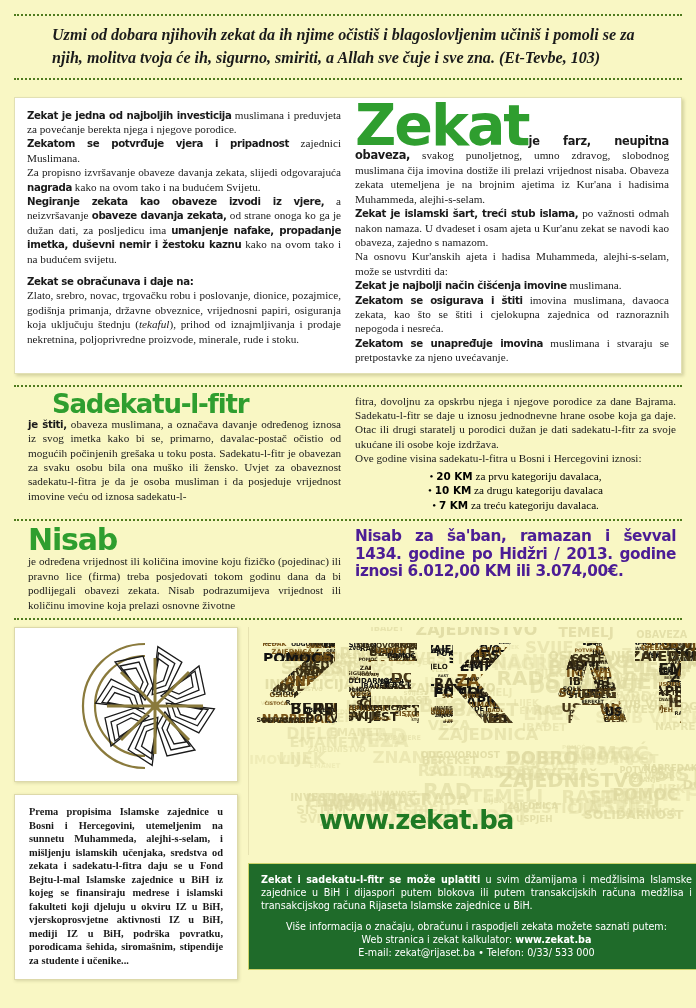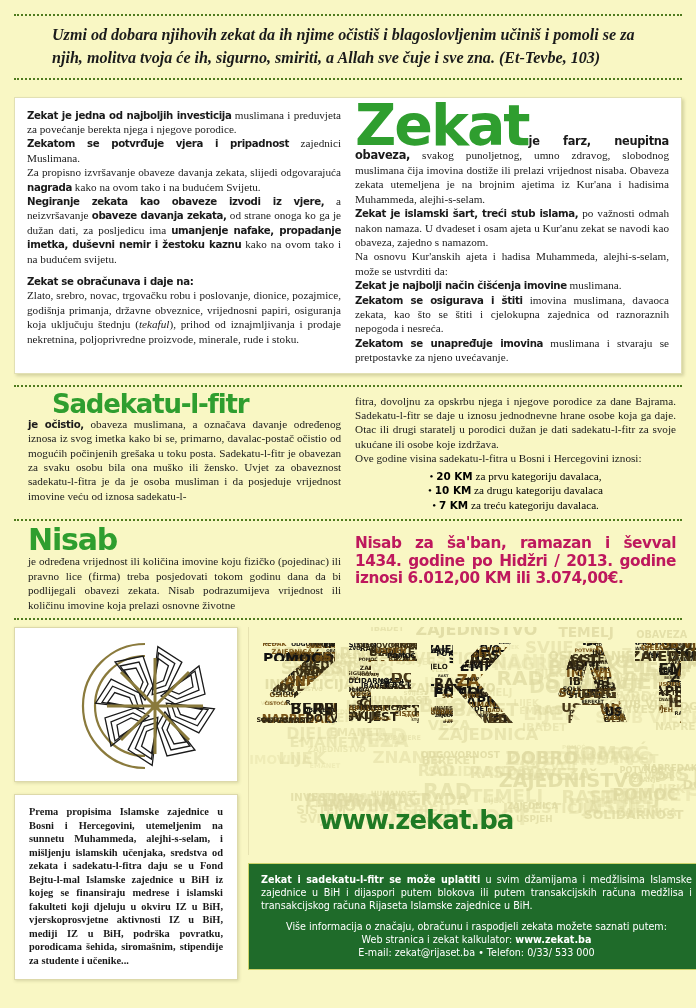--- a/index.html
+++ b/index.html
@@ -101,27 +101,26 @@
   .bullets { list-style: none; margin-top: 3px; }
   .bullets li { font-size: 11.2px; line-height: 1.32; text-align: center; }
   .bullets li::before { content: "\2022\00a0"; }
   .bullets li b {
     font-family: "DejaVu Sans", sans-serif;
     font-weight: 700;
     font-size: 10.4px;
   }
 
   .nisab-amount {
-    color: #be185d;
+    color: #4c1d95;
     font-family: "DejaVu Sans", sans-serif;
     font-weight: 700;
     font-size: 15.3px;
     line-height: 1.16;
     letter-spacing: -0.4px;
-    margin-top: 7px;
     text-align: justify;
   }
 
   
   .bottom {
     margin-top: 7px;
     display: flex;
     gap: 10px;
     align-items: flex-start;
   }
@@ -226,21 +225,21 @@
           <p><b>Zekatom se unapređuje imovina</b> muslimana i stvaraju se pretpostavke za njeno uvećavanje.</p>
         </div>
     </div>
   </div>
 
   <div class="dotted-rule" style="margin-top:11px;"></div>
   <div class="section">
     <div class="col left">
       <div class="bighead sad">Sadekatu-l-fitr</div>
       <div class="body" style="margin-top:2px;">
-        <b>je očistio,</b><span> obaveza muslimana, a označava davanje određenog iznosa iz svog imetka kako bi se, primarno, davalac-postač očistio od mogućih počinjenih grešaka u toku posta. Sadekatu-l-fitr je obavezan za svaku osobu bila ona muško ili žensko. Uvjet za obaveznost sadekatu-l-fitra je da je osoba musliman i da posjeduje vrijednost imovine veću od iznosa sadekatu-l-</span>
+        <b>je štiti,</b><span> obaveza muslimana, a označava davanje određenog iznosa iz svog imetka kako bi se, primarno, davalac-postač očistio od mogućih počinjenih grešaka u toku posta. Sadekatu-l-fitr je obavezan za svaku osobu bila ona muško ili žensko. Uvjet za obaveznost sadekatu-l-fitra je da je osoba musliman i da posjeduje vrijednost imovine veću od iznosa sadekatu-l-</span>
       </div>
     </div>
     <div class="col right">
       <div class="body">fitra, dovoljnu za opskrbu njega i njegove porodice za dane Bajrama. Sadekatu-l-fitr se daje u iznosu jednodnevne hrane osobe koja ga daje. Otac ili drugi staratelj u porodici dužan je dati sadekatu-l-fitr za svoje ukućane ili osobe koje izdržava.</div>
       <div class="body" style="margin-top:0;">Ove godine visina sadekatu-l-fitra u Bosni i Hercegovini iznosi:</div>
       <ul class="bullets" id="sadekatu-amounts">
           <li><b>20 KM</b> za prvu kategoriju davalaca,</li>
           <li><b>10 KM</b> za drugu kategoriju davalaca</li>
           <li><b>7 KM</b> za treću kategoriju davalaca.</li>
         </ul>

